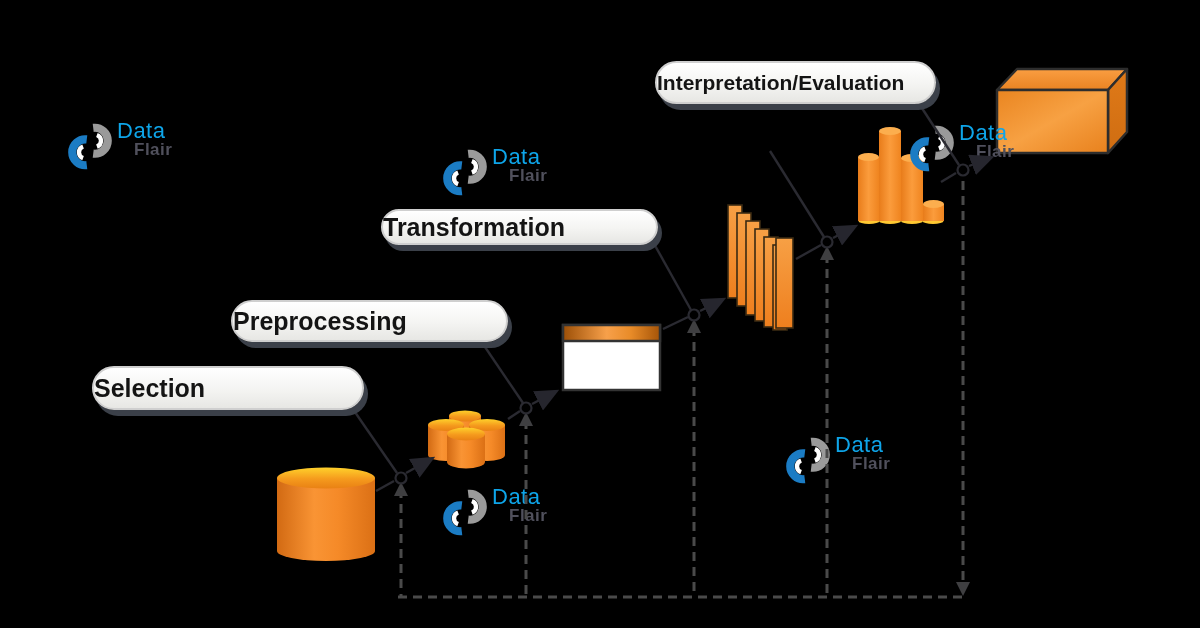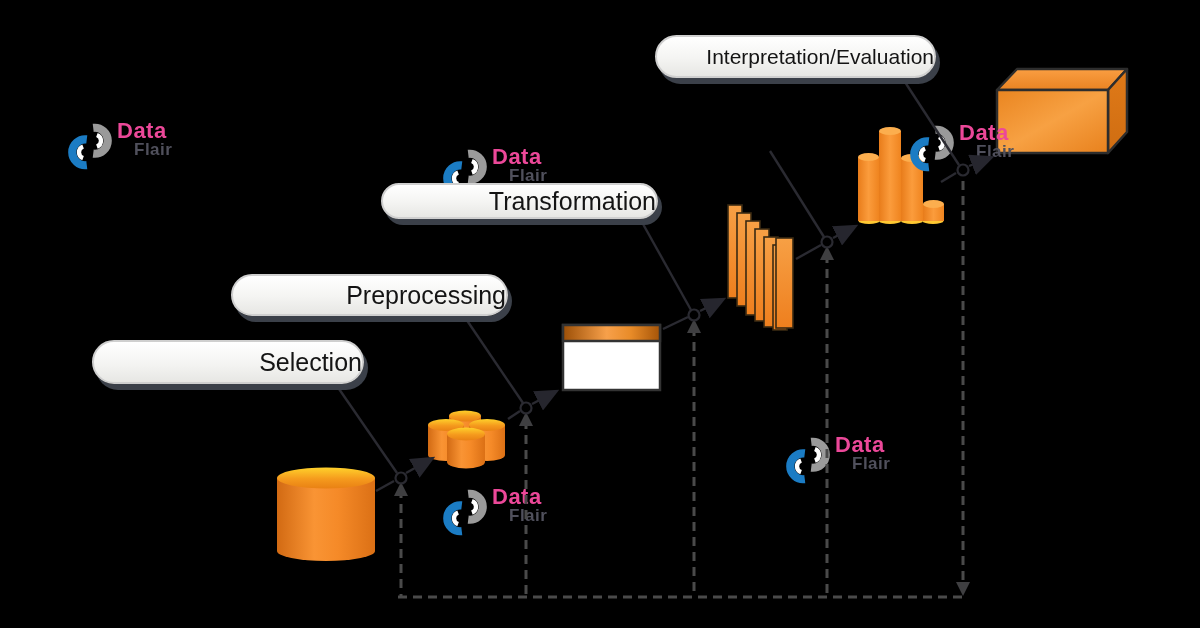--- a/index.html
+++ b/index.html
@@ -7,25 +7,25 @@
          font-family:"Liberation Sans",sans-serif;}
   .layer{position:absolute;left:0;top:0;width:1200px;height:628px;}
   .shapes{z-index:1;}
   .logos{z-index:2;}
   .lines{z-index:3;}
   .pills{z-index:4;}
   .pill{position:absolute;box-sizing:border-box;border-radius:23px;
         background:linear-gradient(180deg,#ffffff 0%,#f4f4f2 55%,#e7e7e4 100%);
         border:2px solid #cfcfcf;
         box-shadow:4px 6px 0 0 #3b4049;
-        color:#141414;font-weight:400;text-align:center;
-        display:flex;align-items:center;justify-content:flex-end;}
+        color:#141414;font-weight:700;text-align:center;
+        display:flex;align-items:center;justify-content:flex-start;margin-top:26px;}
   .logo{position:absolute;display:flex;align-items:flex-start;}
   .logo-text{margin-left:3px;line-height:1;}
-  .logo-data{display:block;font-size:22px;font-weight:700;color:#ec4899;letter-spacing:.5px;}
+  .logo-data{display:block;font-size:22px;font-weight:400;color:#0ea5e9;letter-spacing:.5px;}
   .logo-flair{display:block;font-size:17px;font-weight:700;color:#50505c;margin:-1px 0 0 17px;letter-spacing:.5px;}
 </style>
 </head>
 <body>
 
 <div class="stage">
 
   <svg class="layer shapes" viewBox="0 0 1200 628">
     <defs>
       <linearGradient id="gCylBody" x1="0" y1="0" x2="1" y2="0">

